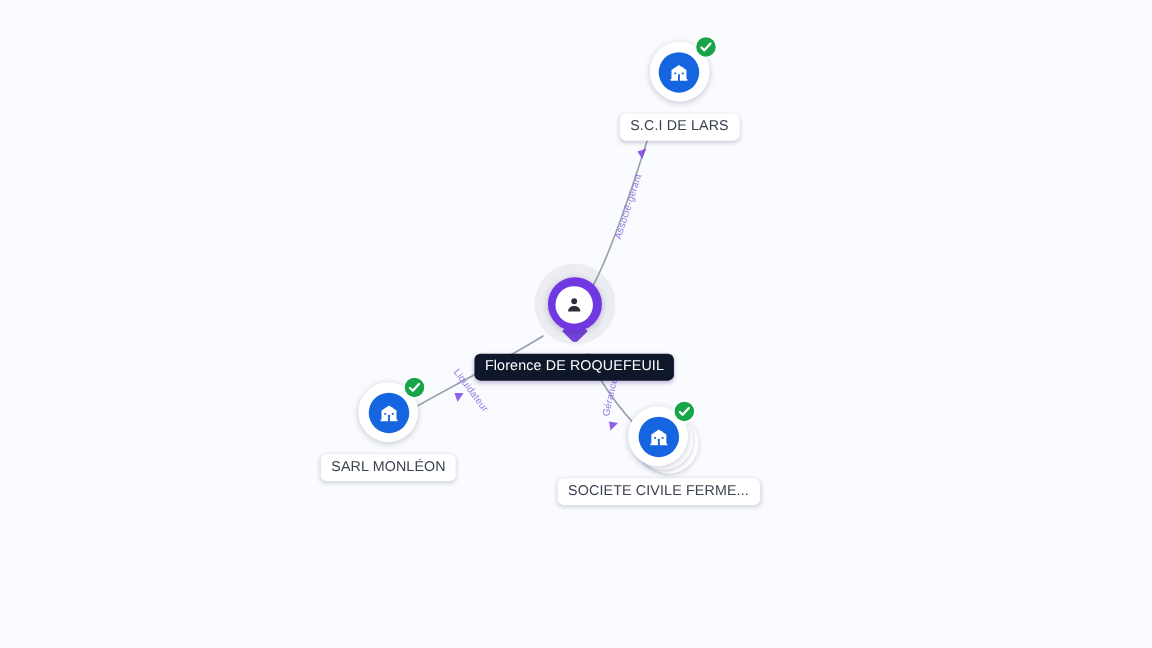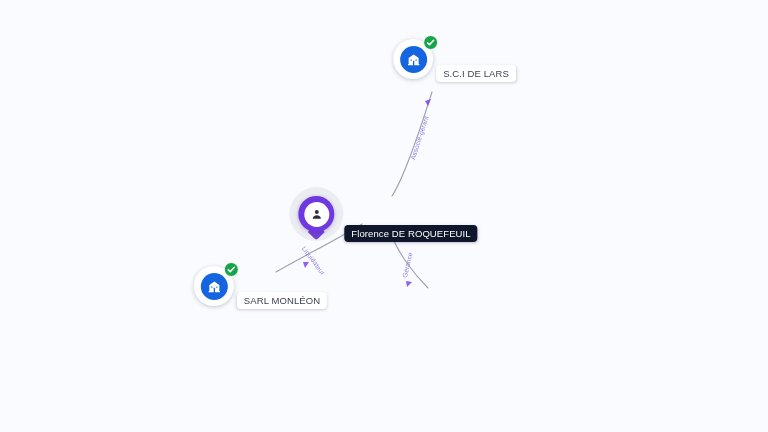--- a/index.html
+++ b/index.html
@@ -17,21 +17,22 @@
     position: absolute; inset: 0;
     width: 768px; height: 432px;
     pointer-events: none;
   }
 
   
   .node {
     position: absolute;
     transform: translate(-50%, -50%);
     display: flex;
-    align-items: flex-end;
+    flex-direction: column;
+    align-items: center;
   }
 
   
   .company-glyph-wrap {
     position: relative;
     width: 46px; height: 46px;
     display: flex; align-items: center; justify-content: center;
   }
   .stack-card {
     position: absolute;
@@ -210,14 +211,34 @@
       </div>
       <div class="verify-badge">
         <svg width="9" height="9" viewBox="0 0 24 24" fill="none" stroke="#ffffff" stroke-width="4" stroke-linecap="round" stroke-linejoin="round">
           <polyline points="4,13 9,18 20,6"></polyline>
         </svg>
       </div>
     </div>
     <div class="node-label company">SARL MONLÉON</div>
   </div>
 
+  <div class="node" style="left:439px; top:302px;">
+    <div class="company-glyph-wrap">
+      <div class="stack-card s2"></div>
+      <div class="stack-card s1"></div>
+      <div class="company-disc">
+        <div class="company-inner">
+          <svg width="15" height="15" viewBox="0 0 24 24" fill="#ffffff">
+            <path d="M3 21h8v-7h2v7h8v-2h-1V9.5L12 4 4 9.5V19H3v2zm4-9h2v2H7v-2zm8 0h2v2h-2v-2z"></path>
+            <rect x="14.2" y="6.3" width="2" height="5.2" rx=".5"></rect>
+          </svg>
+        </div>
+      </div>
+      <div class="verify-badge">
+        <svg width="9" height="9" viewBox="0 0 24 24" fill="none" stroke="#ffffff" stroke-width="4" stroke-linecap="round" stroke-linejoin="round">
+          <polyline points="4,13 9,18 20,6"></polyline>
+        </svg>
+      </div>
+    </div>
+    <div class="node-label company">SOCIETE CIVILE FERME...</div>
+  </div>
 
 </div>
 
 </body></html>

